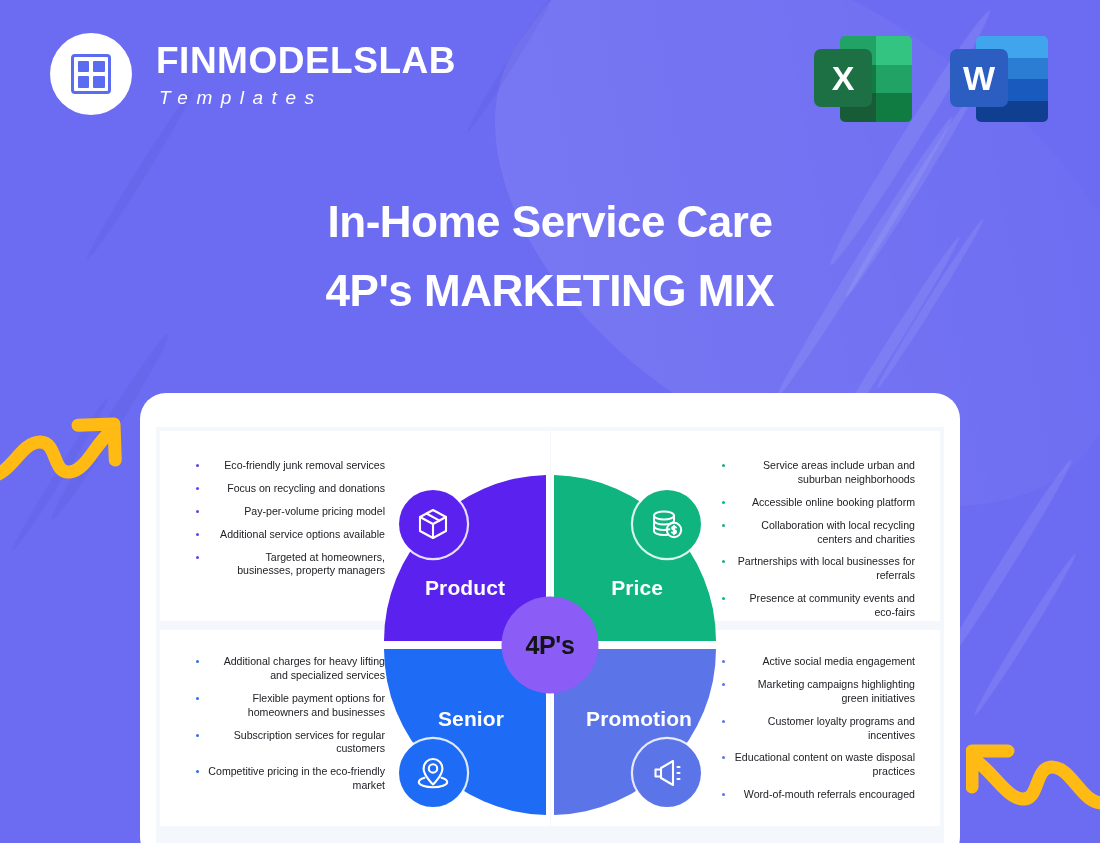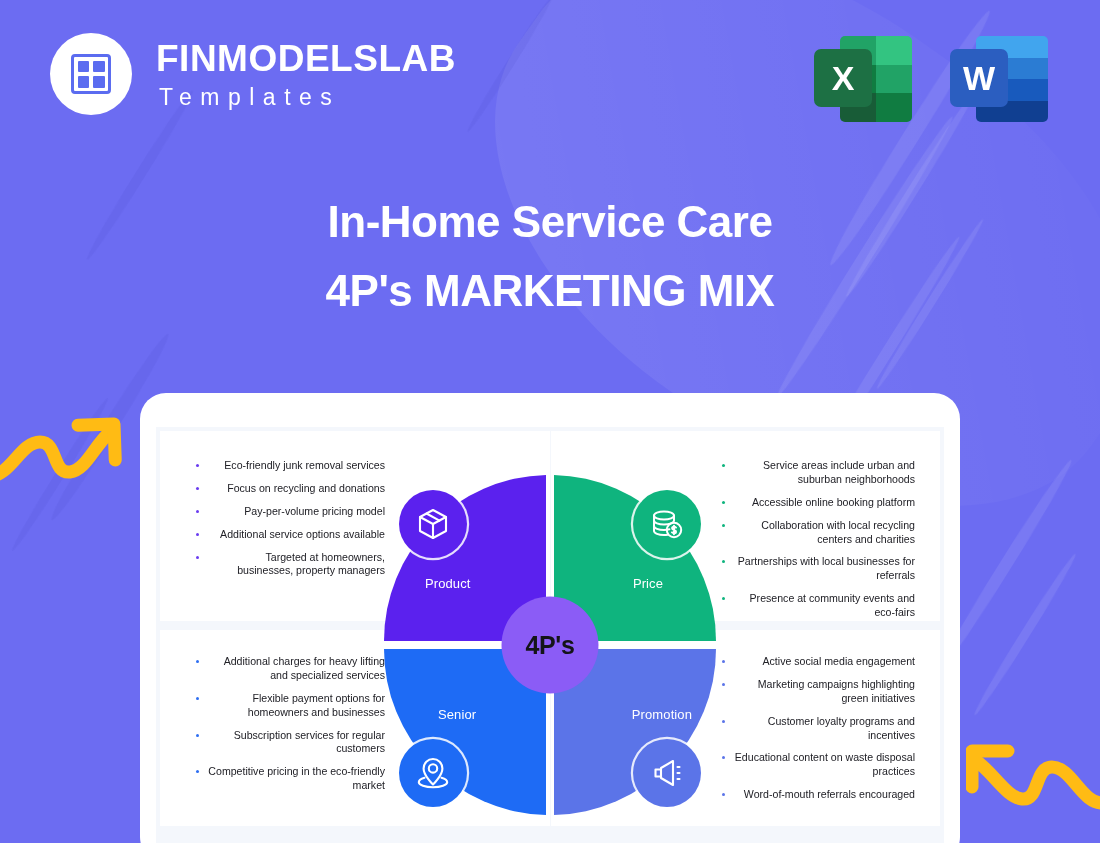--- a/index.html
+++ b/index.html
@@ -54,22 +54,22 @@
     display:grid; grid-template-columns:1fr 1fr; grid-template-rows:1fr 1fr;
     gap:3.5px; padding:3.5px;
   }
   #logo-mark .grid i { background:#5B6CF0; border-radius:1px; display:block; }
   #logo-text { margin-left:24px; }
   #logo-title {
     color:#ffffff; font-size:37px; font-weight:bold;
     letter-spacing:0.5px; line-height:1; white-space:nowrap;
   }
   #logo-sub {
-    color:#ffffff; font-size:23px; font-weight:normal;
-    letter-spacing:8.5px; line-height:1; margin-top:9px; padding-left:3px;
+    color:#ffffff; font-size:19px; font-weight:normal;
+    letter-spacing:8.5px; line-height:1; margin-top:9px; padding-left:3px;font-style:italic;
   }
 
   
   #office-icons { position:absolute; right:52px; top:27px; display:flex; gap:38px; }
   .office-icon { position:relative; width:98px; height:95px; }
   .office-icon .sheet {
     position:absolute; right:0; top:9px;
     width:72px; height:86px; border-radius:5px; overflow:hidden;
     display:flex; flex-direction:column;
   }
@@ -162,21 +162,21 @@
     left:50%; top:50%;
     transform:translate(-50%,-50%);
     width:344px; height:352px;
     z-index:10;
     pointer-events:none;
   }
   #wheel svg { display:block; overflow:visible; }
 
   .quad-label {
     position:absolute;
-    color:#ffffff; font-size:13px; font-weight:normal;
+    color:#ffffff; font-size:21px; font-weight:bold;
     letter-spacing:0.1px; white-space:nowrap;
   }
   #label-product   { left:47px;  top:107px; }
   #label-price     { right:59px; top:107px; }
   #label-place     { left:60px;  top:238px; }
   #label-promotion { right:30px; top:238px; }
 
   #hub {
     position:absolute;
     left:50%; top:50%;

